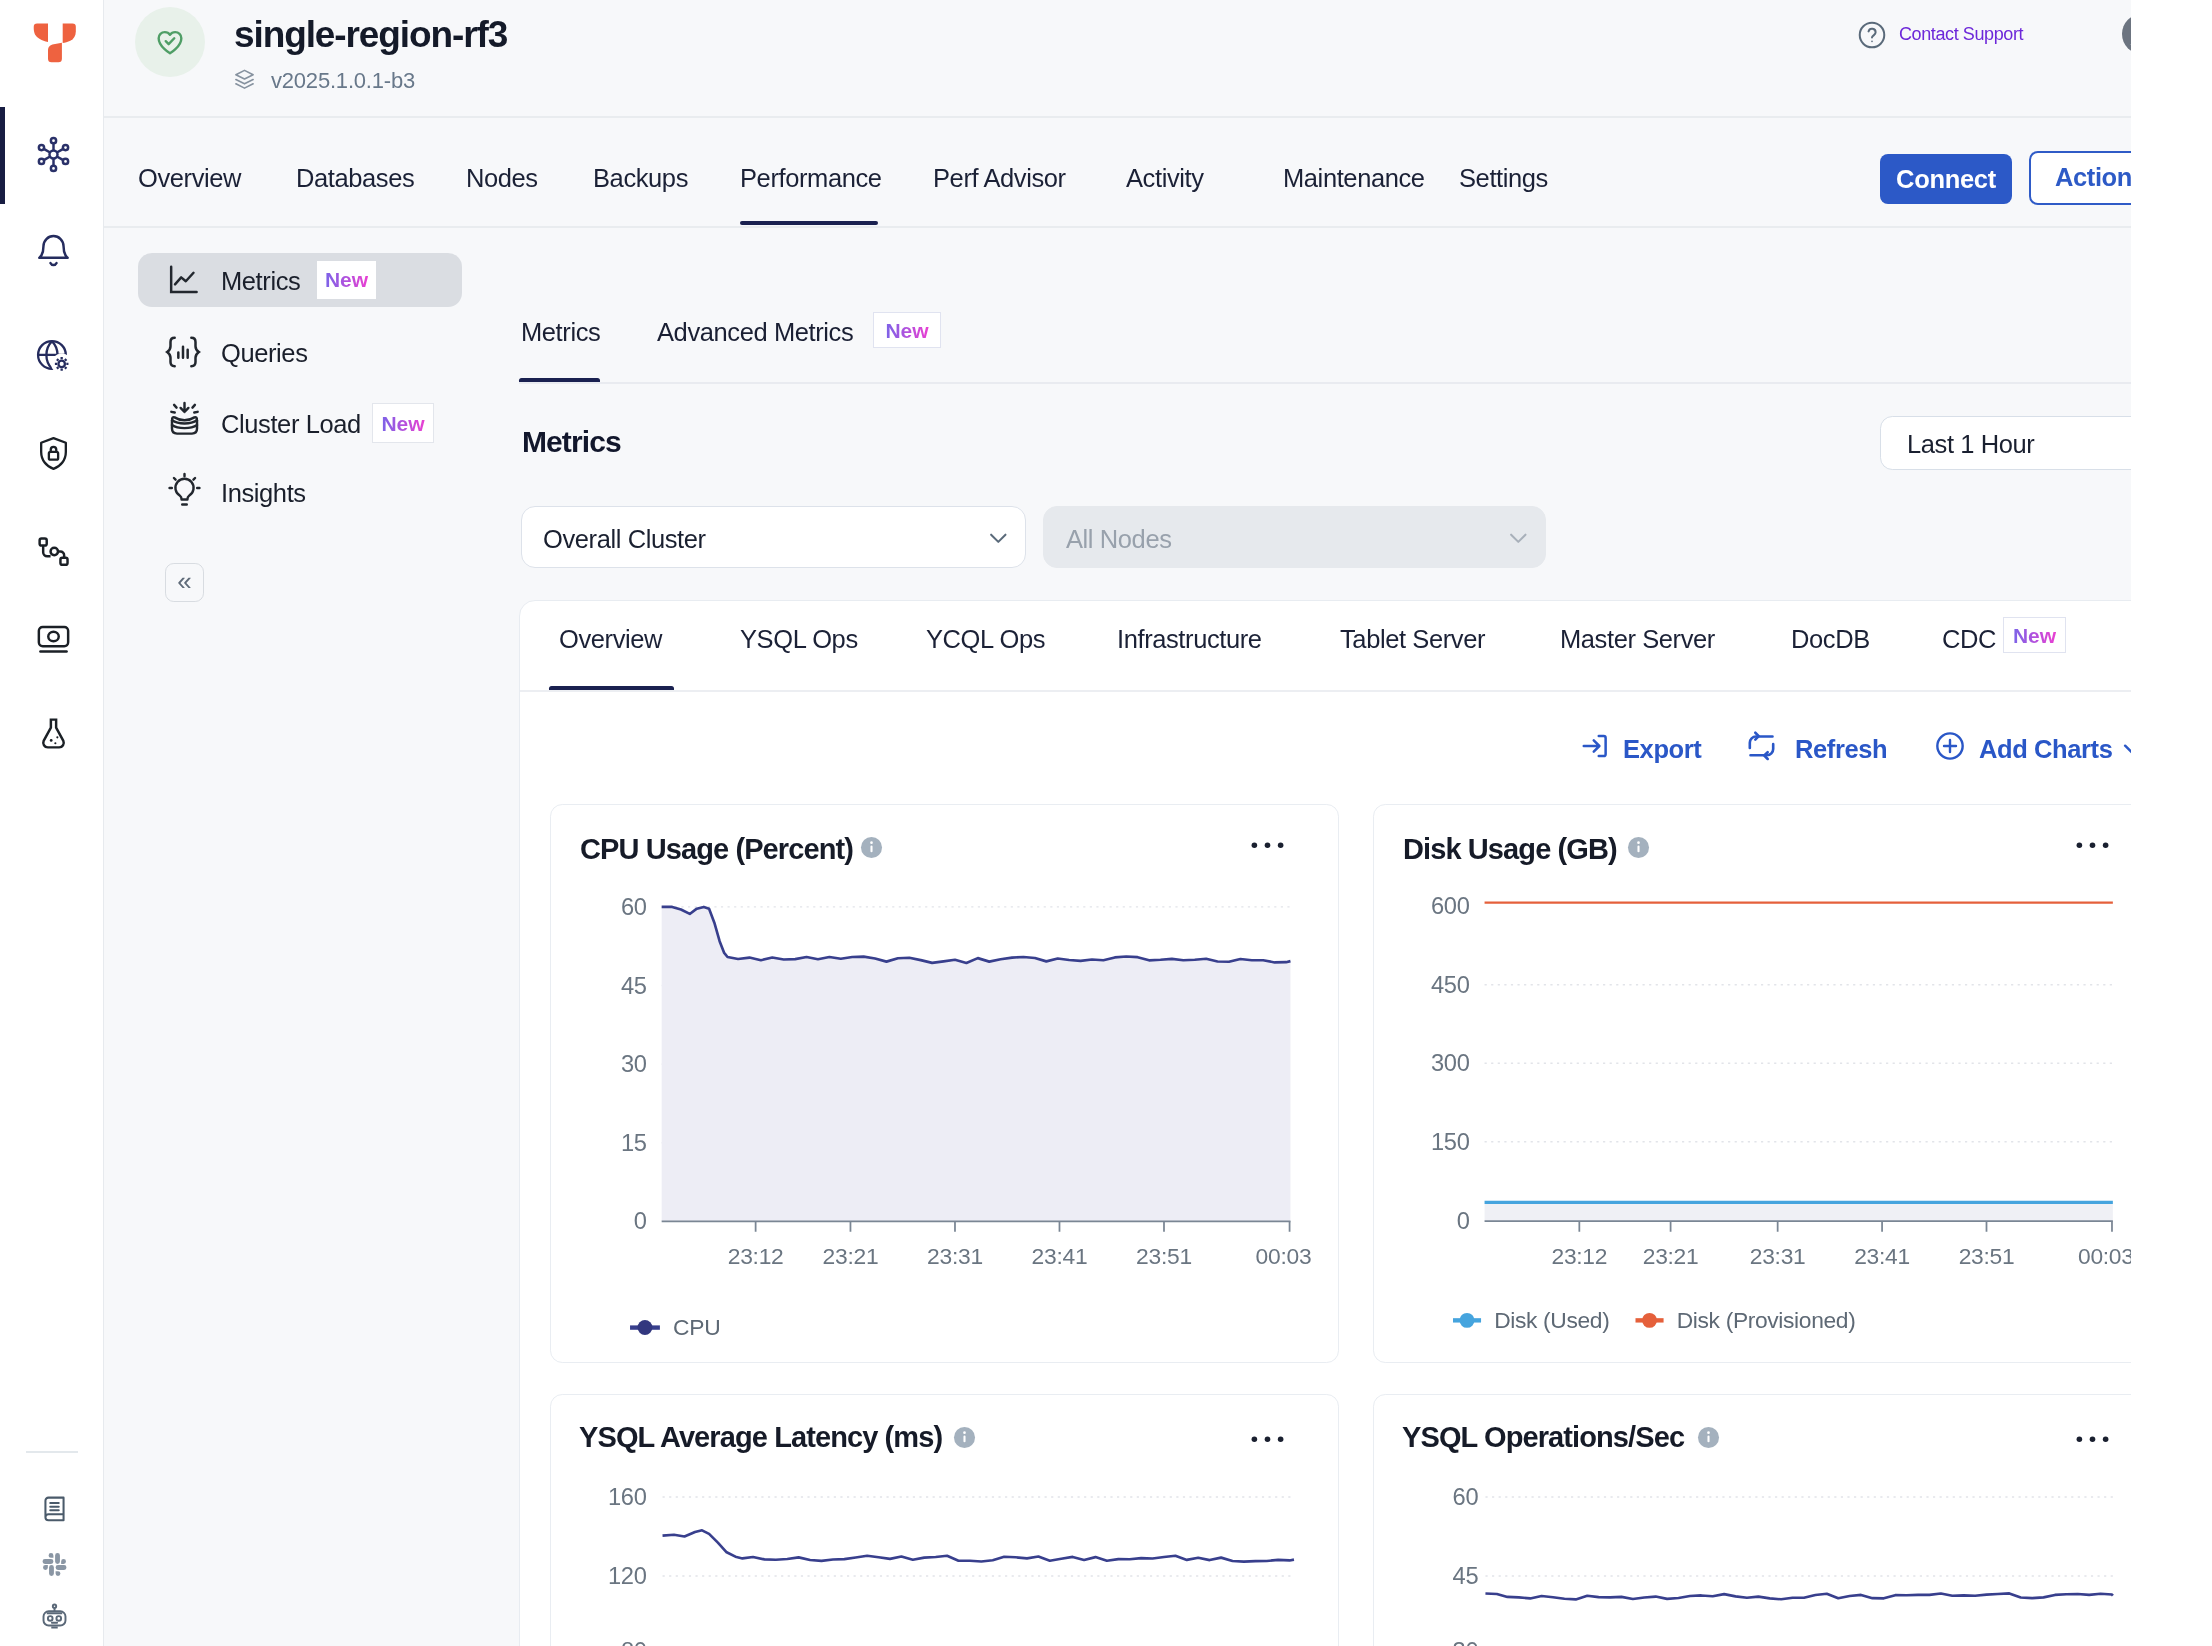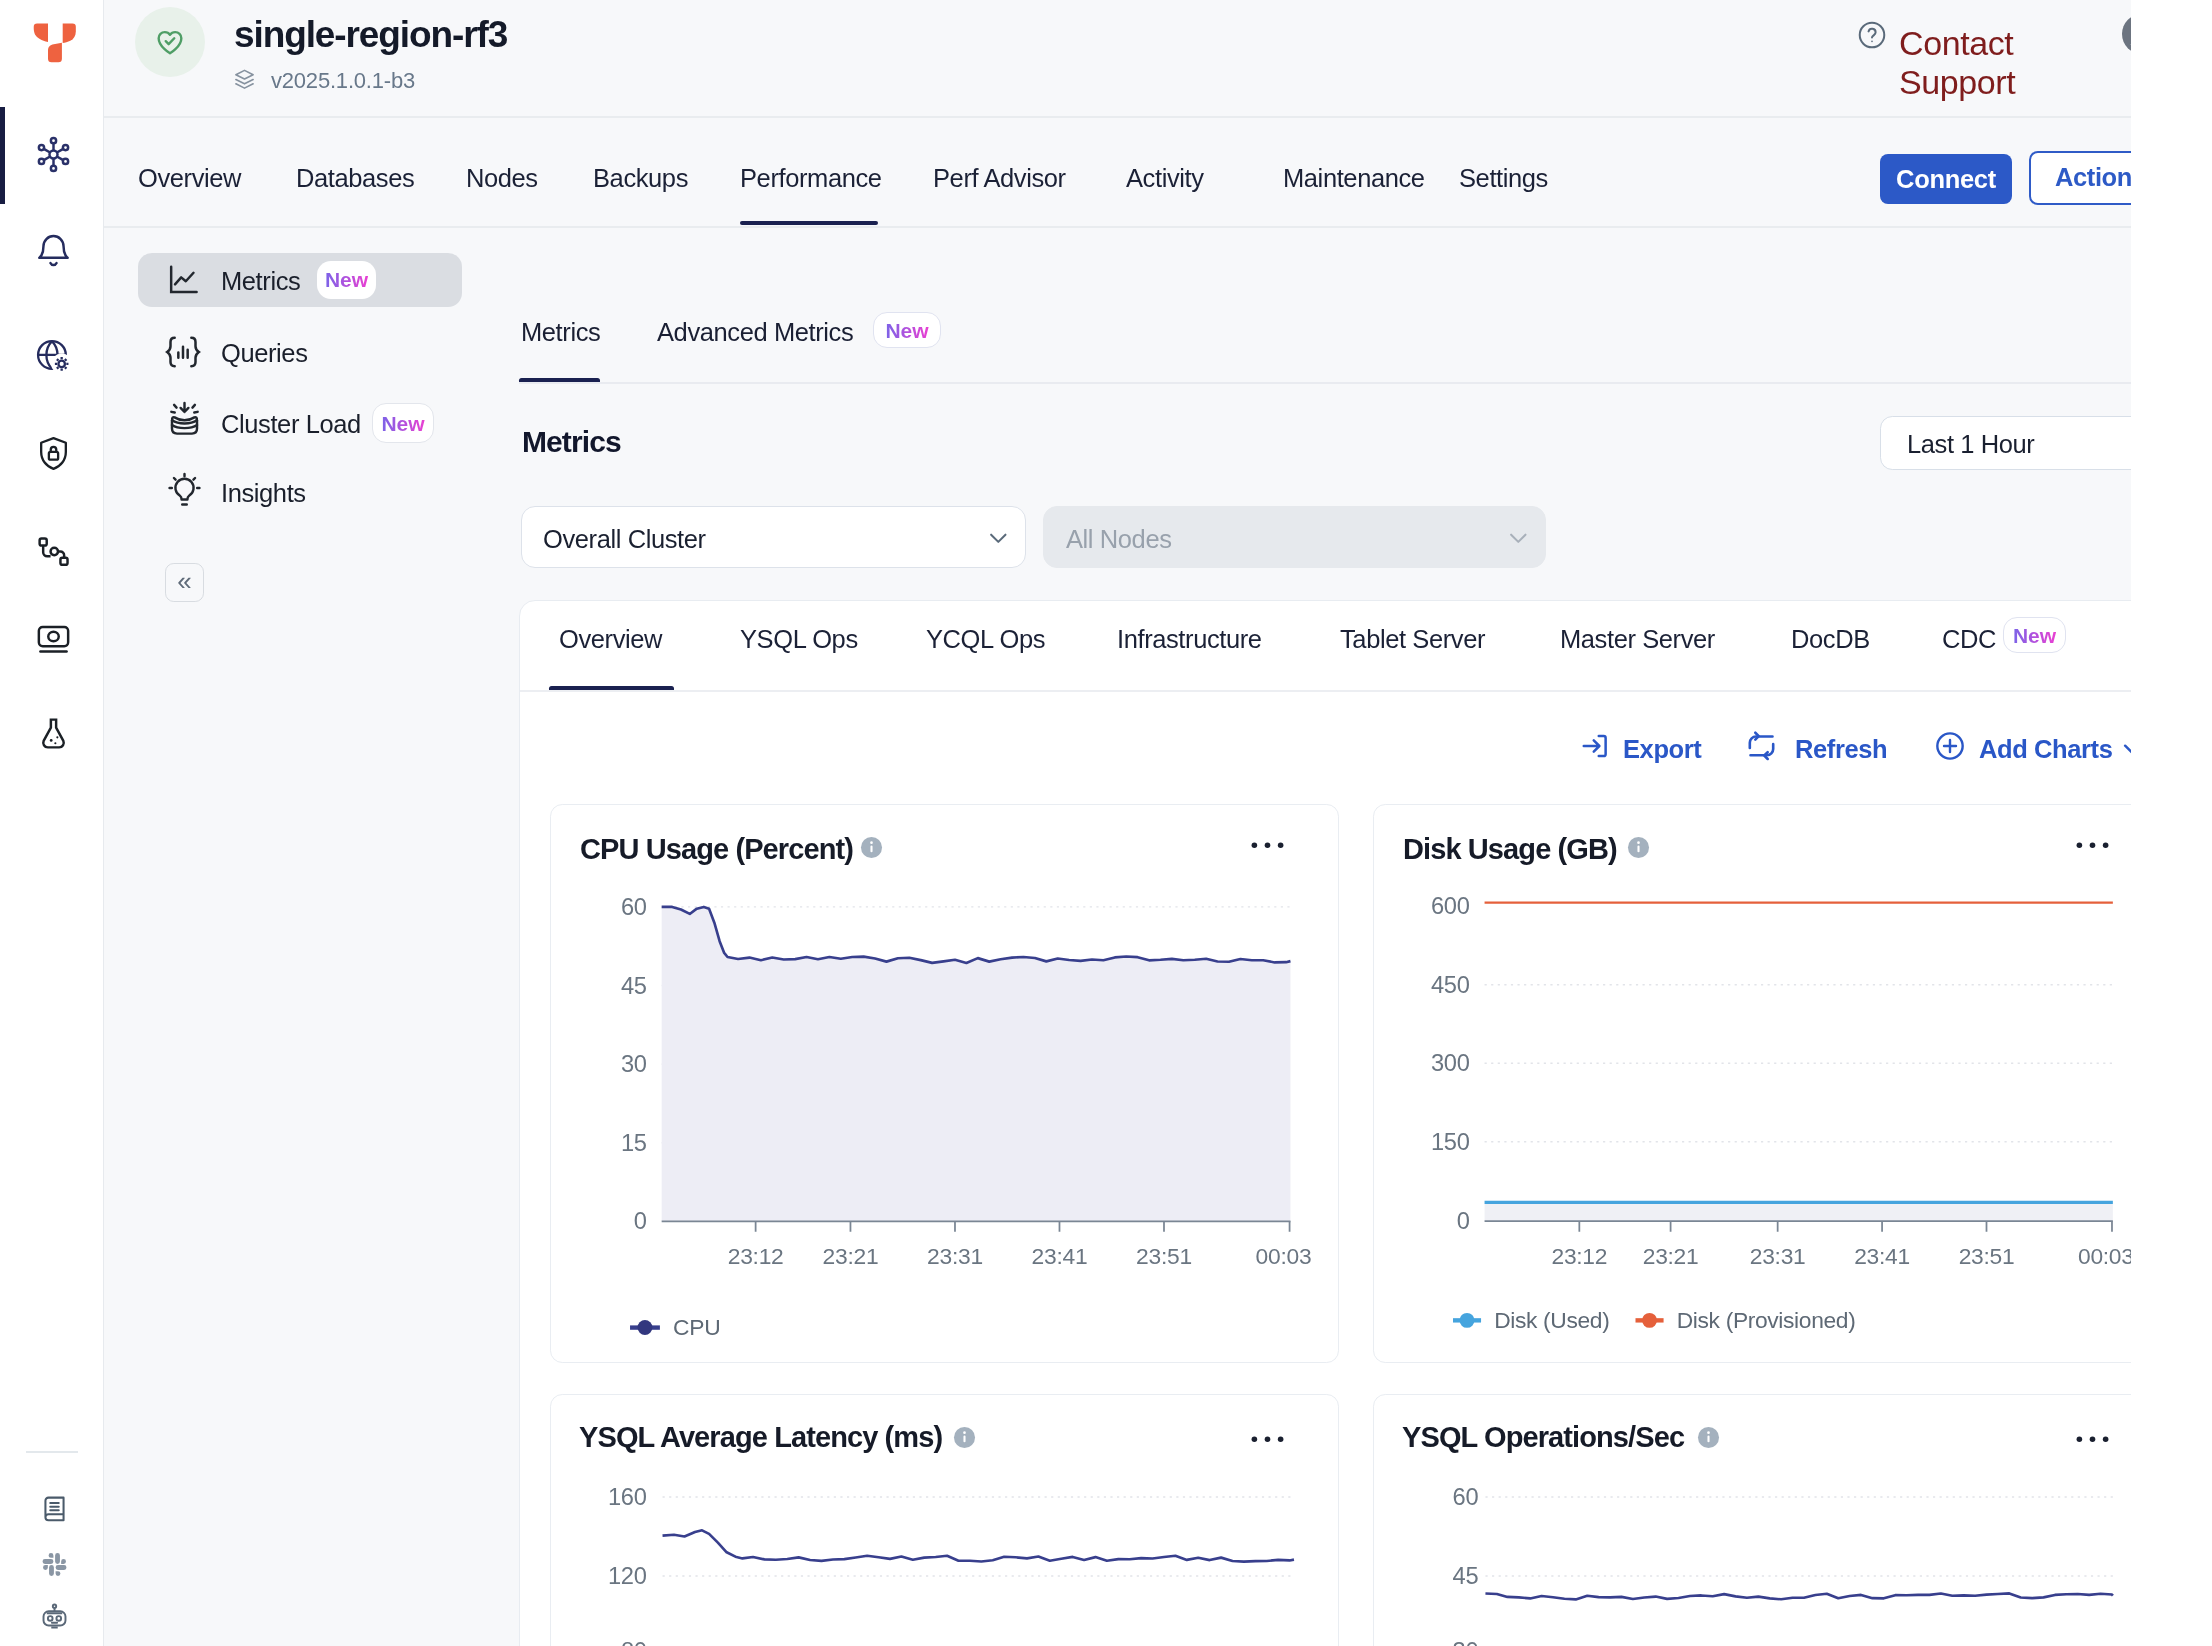--- a/index.html
+++ b/index.html
@@ -7,31 +7,31 @@
 #page { position:relative; width:2131px; height:1647px; background:#f7f8fa; overflow:hidden; }
 .abs { position:absolute; }
 
 #sidebar { position:absolute; left:0; top:0; width:104px; height:1647px; background:#ffffff; border-right:1.8px solid #e7eaee; }
 #activebar { position:absolute; left:0; top:107px; width:5.3px; height:97px; background:#181d42; }
 .sic { position:absolute; left:35px; width:37px; height:37px; }
 
 #heart { position:absolute; left:135px; top:7px; width:70px; height:70px; border-radius:50%; background:#e8f1ea; }
 #title { position:absolute; left:234px; top:14px; font-size:37px; font-weight:700; color:#141a29; letter-spacing:-1.1px; }
 #version { position:absolute; left:271px; top:68px; font-size:22px; color:#68788a; letter-spacing:-0.2px; }
-#contact { position:absolute; left:1899px; top:24px; font-size:34px; color:#7f1d1d; letter-spacing:-0.4px; }
+#contact { position:absolute; left:1899px; top:24px; font-size:18px; color:#6d28d9; letter-spacing:-0.4px; }
 .hdiv { position:absolute; height:1.8px; background:#e9ecef; }
 
 .navtab { position:absolute; top:164px; font-size:25.5px; color:#1b2136; letter-spacing:-0.4px; white-space:nowrap; }
 #navuline { position:absolute; left:740px; top:221px; width:138px; height:4.4px; background:#1a2150; border-radius:2.6px; }
 #connect { position:absolute; left:1880px; top:154px; width:132px; height:50px; background:#2c59c7; border-radius:8px; color:#ffffff; font-size:25.5px; font-weight:700; text-align:center; line-height:50px; letter-spacing:-0.3px; }
 #actions { position:absolute; left:2029px; top:151px; width:164px; height:54px; background:#ffffff; border:2.6px solid #2f5bc7; border-radius:8.8px; color:#2d5ac6; font-size:25.5px; font-weight:700; line-height:49px; padding-left:24px; letter-spacing:-0.4px; }
 
 #pill { position:absolute; left:138px; top:253px; width:324px; height:54px; background:#dadde2; border-radius:14px; }
 .snavtxt { position:absolute; left:221px; font-size:25.5px; color:#1a1f2b; letter-spacing:-0.4px; }
-.badge { position:absolute; background:#ffffff; border-radius:14px; font-size:21px; font-weight:700; text-align:center; }
+.badge { position:absolute; background:#ffffff; border-radius:0; font-size:21px; font-weight:700; text-align:center; }
 .badge span { background:linear-gradient(90deg,#7b63e8,#e93fd2); -webkit-background-clip:text; background-clip:text; color:transparent; }
 #collapse { position:absolute; left:165px; top:563px; width:39px; height:39px; border:1.8px solid #d8dce1; border-radius:8.8px; color:#5f6b79; font-size:26px; text-align:center; line-height:35px; background:#f7f8fa; }
 
 .ctab { position:absolute; top:318px; font-size:25.5px; color:#1a1f33; letter-spacing:-0.4px; }
 #ctabline { position:absolute; left:519px; top:378px; width:81px; height:6.1px; background:#1a2150; border-radius:2.6px; }
 #h2m { position:absolute; left:522px; top:425px; font-size:30px; font-weight:700; color:#12172c; letter-spacing:-0.9px; }
 .sel { position:absolute; background:#ffffff; border:1.8px solid #dde2ea; border-radius:14px; }
 .seltxt { position:absolute; font-size:25.5px; color:#1a2030; letter-spacing:-0.4px; }
 .chev { position:absolute; width:24.6px; height:24.6px; }
 

